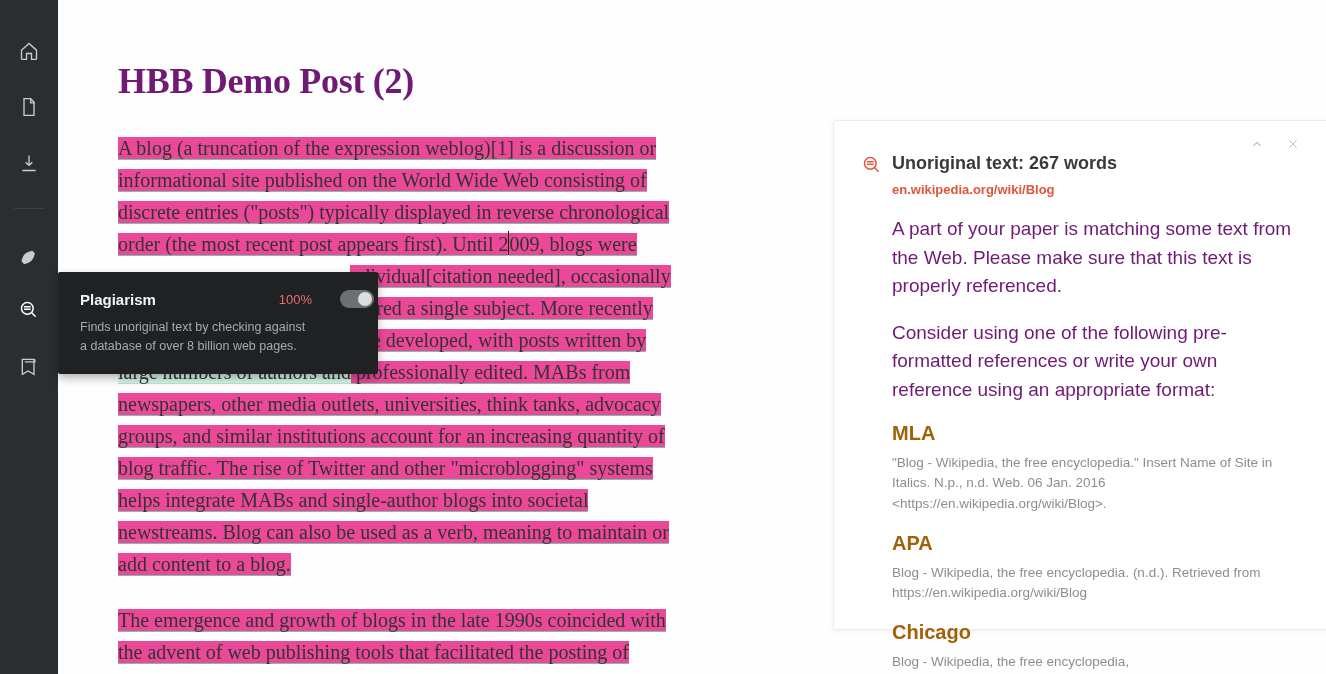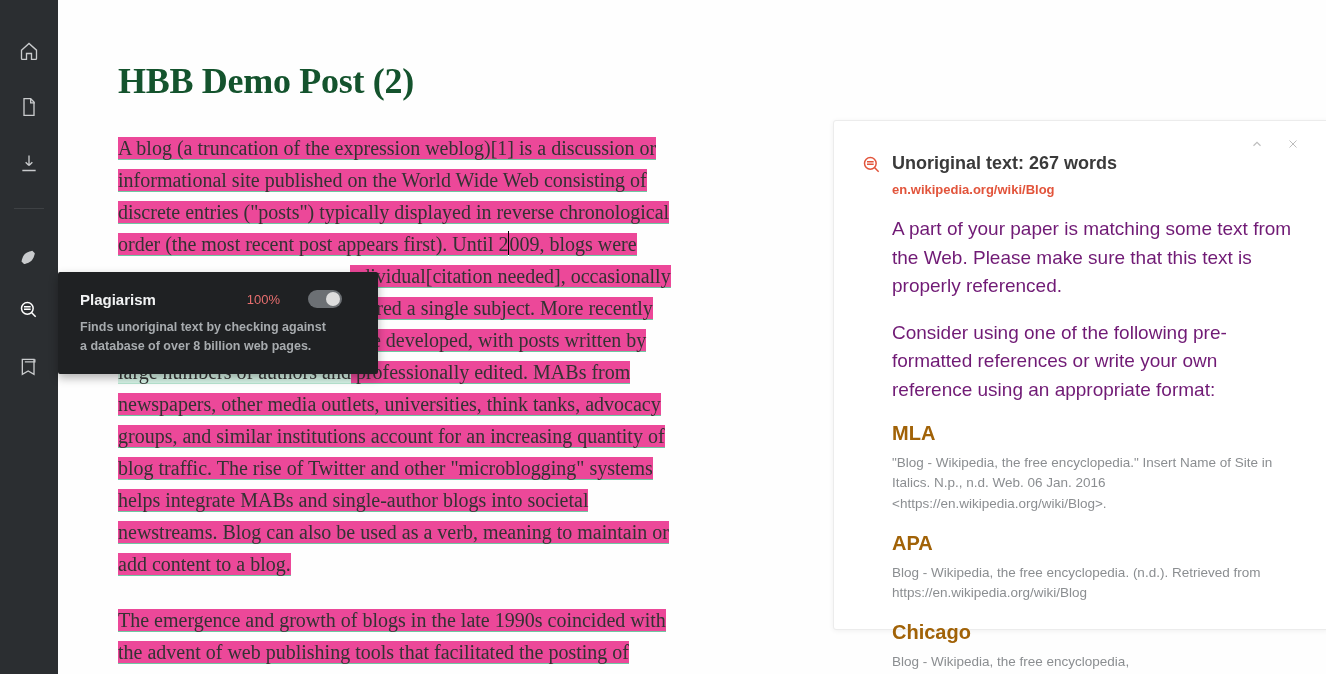--- a/index.html
+++ b/index.html
@@ -8,35 +8,35 @@
 
 
 .sidebar { width: 58px; background: #2b2e31; height: 100%; display: flex; flex-direction: column; align-items: center; padding-top: 40px; gap: 34px; position: relative; z-index: 5; }
 .sidebar-icon { width: 22px; height: 22px; color: #c9cbcd; display: flex; align-items: center; justify-content: center; cursor: pointer; }
 .sidebar-icon svg { display: block; width: 20px; height: 20px; }
 .sidebar-divider { width: 30px; height: 1px; background: #3e4144; margin: 0; }
 .sidebar-icon.active { color: #fff; }
 
 
 .content { flex: 1; padding: 60px 80px 0 60px; overflow: hidden; position: relative; }
-.post-title { font-family: "Georgia", "Times New Roman", serif; font-size: 36px; font-weight: 700; color: #14532d; margin-bottom: 30px; letter-spacing: -0.3px; }
+.post-title { font-family: "Georgia", "Times New Roman", serif; font-size: 36px; font-weight: 700; color: #701a75; margin-bottom: 30px; letter-spacing: -0.3px; }
 .post-body { font-family: Georgia, "Times New Roman", serif; font-size: 20px; line-height: 1.6; color: #333; max-width: 640px; }
 .post-body p { margin-bottom: 24px; }
 .hl { background: #ec4899; border-bottom: 1px solid #6fc8a2; -webkit-box-decoration-break: clone; box-decoration-break: clone; }
 .caret { display: inline-block; width: 1px; height: 24px; background: #000; vertical-align: -4px; }
 
 
-.popover { position: absolute; left: 58px; top: 272px; width: 320px; background: #1f2123; color: #eaebec; padding: 18px 36px 18px 22px; z-index: 6; box-shadow: 0 4px 10px rgba(0,0,0,.3); border-radius: 2px; }
+.popover { position: absolute; left: 58px; top: 272px; width: 320px; background: #1f2123; color: #eaebec; padding: 18px 4px 18px 22px; z-index: 6; box-shadow: 0 4px 10px rgba(0,0,0,.3); border-radius: 2px; }
 .popover-header { display: flex; align-items: center; justify-content: space-between; margin-bottom: 10px; }
 .popover-title { font-size: 15px; font-weight: 600; color: #f2f3f4; }
 .popover-right { display: flex; align-items: center; gap: 28px; }
 .popover-pct { color: #E66E6E; font-size: 13px; font-weight: 500; }
 .toggle { width: 34px; height: 18px; background: #6c7074; border-radius: 9px; position: relative; }
 .toggle::after { content: ""; position: absolute; right: 2px; top: 2px; width: 14px; height: 14px; border-radius: 50%; background: #ddd; }
-.popover-desc { font-size: 12.5px; line-height: 1.5; color: #a7abae; max-width: 250px; font-weight: bold; }
+.popover-desc { font-size: 12.5px; line-height: 1.5; color: #a7abae; max-width: 250px; }
 
 
 .right-panel { position: absolute; left: 833px; top: 120px; width: 496px; height: 510px; background: #fff; border: 1px solid #ececec; box-shadow: 0 1px 5px rgba(0,0,0,.06); border-radius: 3px; padding: 16px 28px 20px 28px; z-index: 3; }
 .right-panel-header { display: flex; justify-content: flex-end; gap: 22px; margin-bottom: 2px; }
 .panel-ctrl { width: 14px; height: 14px; color: #bdbdbd; cursor: pointer; display: flex; align-items: center; justify-content: center; }
 .panel-top { display: flex; align-items: flex-start; gap: 10px; }
 .panel-top-icon { color: #E2543B; width: 20px; height: 20px; flex-shrink: 0; margin-top: 2px; }
 .panel-title { font-size: 18px; font-weight: 700; color: #3a3a3a; }
 .panel-source { font-size: 13px; font-weight: 600; color: #E2543B; margin-top: 8px; }
 .panel-section { margin-top: 18px; font-size: 19px; line-height: 1.5; color: #701a75; padding-left: 30px; }

